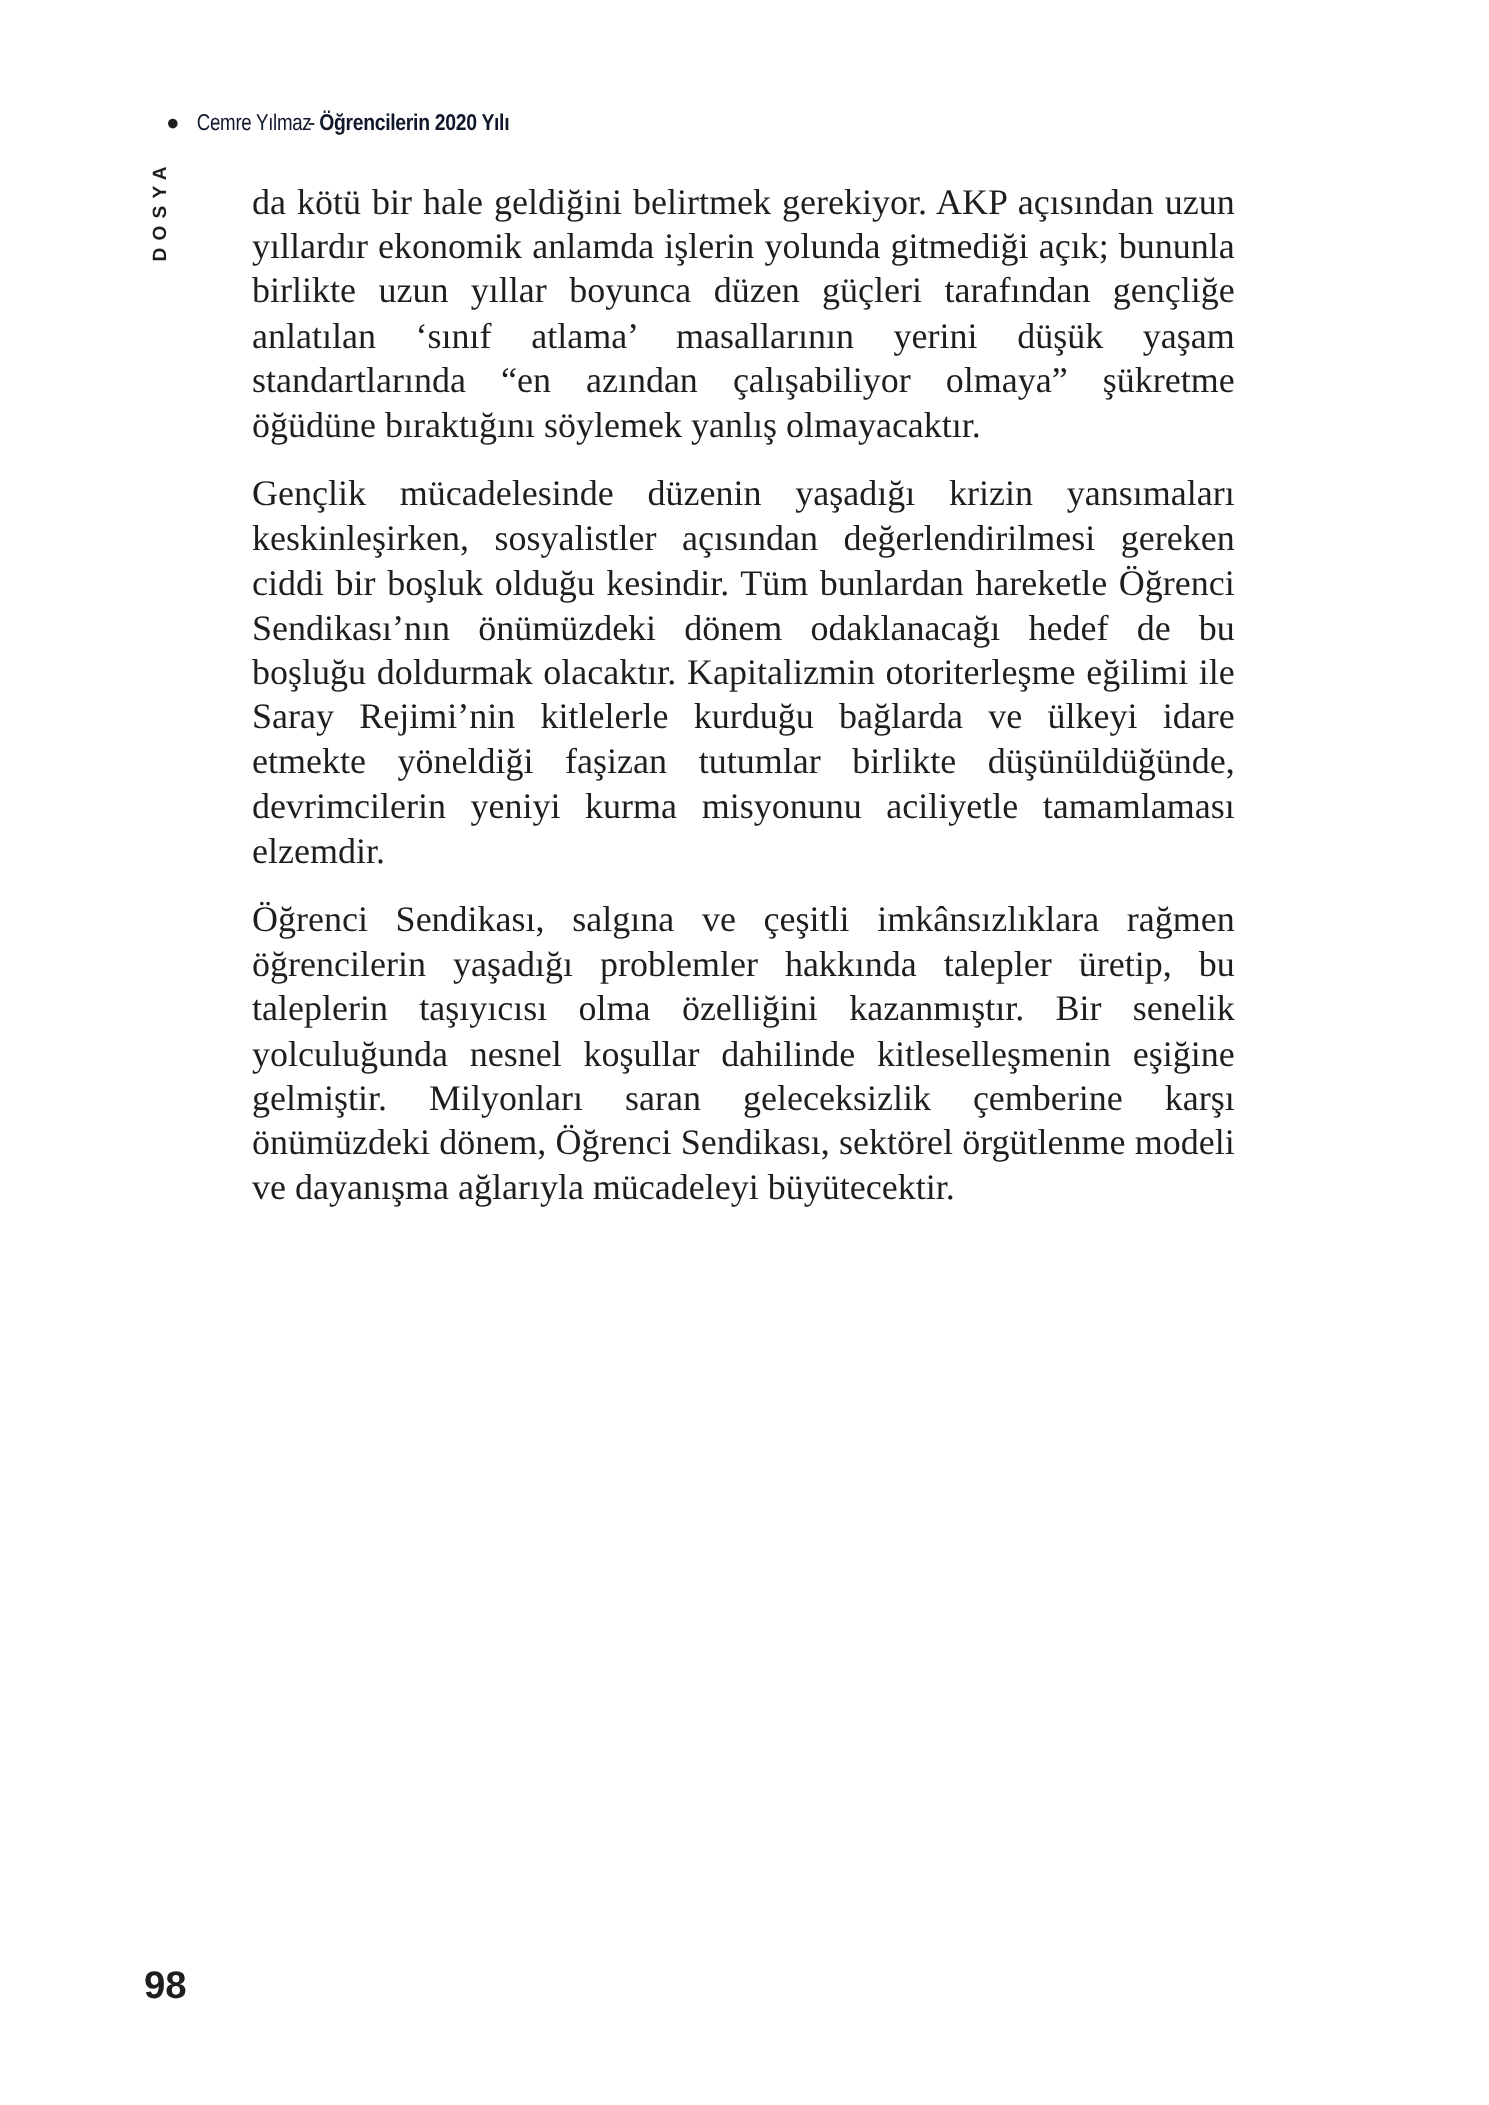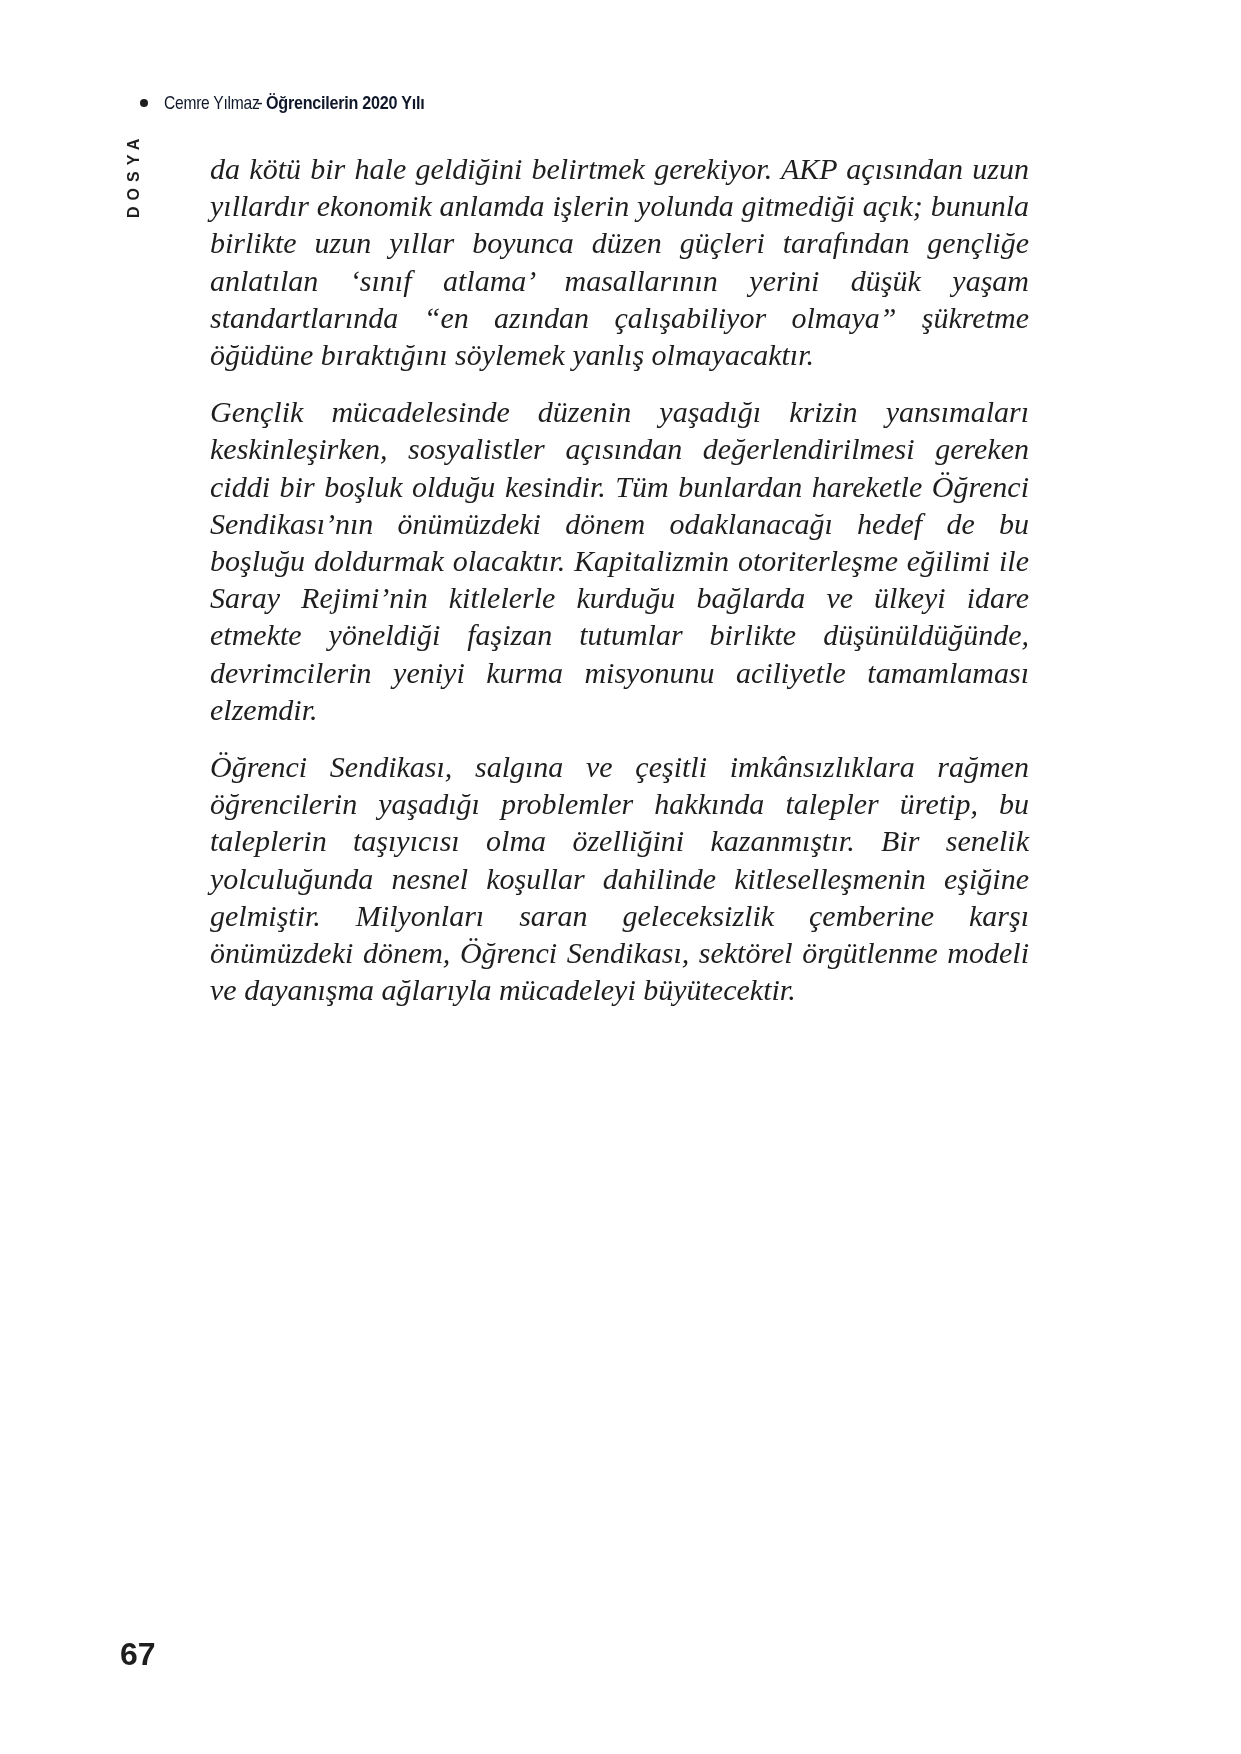--- a/index.html
+++ b/index.html
@@ -19,21 +19,21 @@
     transform: rotate(-90deg); transform-origin: left top;
     font-family: "Liberation Sans", "DejaVu Sans", sans-serif;
     font-weight: bold; font-size: 16px; letter-spacing: 6px; color: #1e1e1e;
   }
   .body {
     position: absolute; left: 210px; top: 150px; width: 833px;
     font-family: "Liberation Serif", "DejaVu Serif", serif;
     font-size: 30px; line-height: 37.2px; color: #1e1e1e;
     text-align: justify; hyphens: manual;
   }
-  .body p { margin: 0 14px 20px 0; font-style: italic; }
+  .body p { margin: 0 14px 20px 0; }
   .page-number {
     position: absolute; left: 120px; top: 1636px;
     font-family: "Liberation Sans", "DejaVu Sans", sans-serif;
     font-size: 32px; font-weight: bold; color: #1e1e1e;
   }
 </style>
 </head>
 <body>
 
 <div class="header">
@@ -44,13 +44,13 @@
 </div>
 
 <div class="side-label">DOSYA</div>
 
 <div class="body">
   <p>da kötü bir hale geldiğini belirtmek gerekiyor. AKP açısından uzun yıllardır ekonomik anlamda işlerin yolunda gitmediği açık; bununla birlikte uzun yıllar boyunca düzen güçleri tarafından gençliğe anlatılan ‘sınıf atlama’ masallarının yerini düşük yaşam standartlarında “en azından çalışabiliyor olmaya” şükretme öğüdüne bıraktığını söylemek yanlış olmayacaktır.</p>
   <p>Gençlik mücadelesinde düzenin yaşadığı krizin yansımaları keskinleşirken, sosyalistler açısından değerlendirilmesi gereken ciddi bir boşluk olduğu kesindir. Tüm bunlardan hareketle Öğrenci Sendikası’nın önümüzdeki dönem odaklanacağı hedef de bu boşluğu doldurmak olacaktır. Kapitalizmin otoriterleşme eğilimi ile Saray Rejimi’nin kitlelerle kurduğu bağlarda ve ülkeyi idare etmekte yöneldiği faşizan tutumlar birlikte düşünüldüğünde, devrimcilerin yeniyi kurma misyonunu aciliyetle tamamlaması elzemdir.</p>
   <p>Öğrenci Sendikası, salgına ve çeşitli imkânsızlıklara rağmen öğrencilerin yaşadığı problemler hakkında talepler üretip, bu taleplerin taşıyıcısı olma özelliğini kazanmıştır. Bir senelik yolculuğunda nesnel koşullar dahilinde kitleselleşmenin eşiğine gelmiştir. Milyonları saran geleceksizlik çemberine karşı önümüzdeki dönem, Öğrenci Sendikası, sektörel örgütlenme modeli ve dayanışma ağlarıyla mücadeleyi büyütecektir.</p>
 </div>
 
-<div class="page-number">67</div>
+<div class="page-number">98</div>
 
 </body></html>

